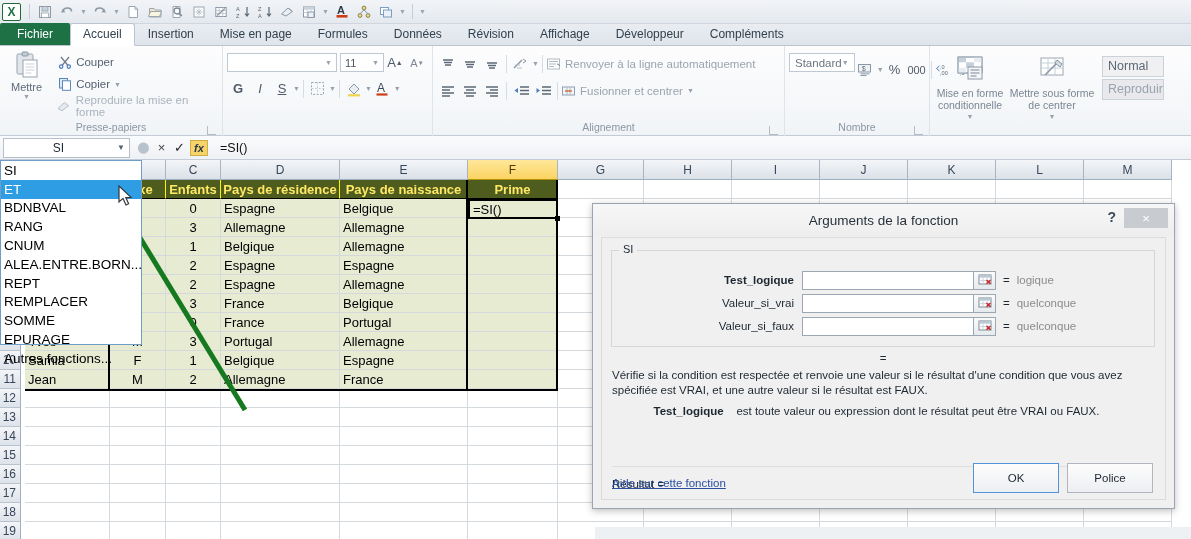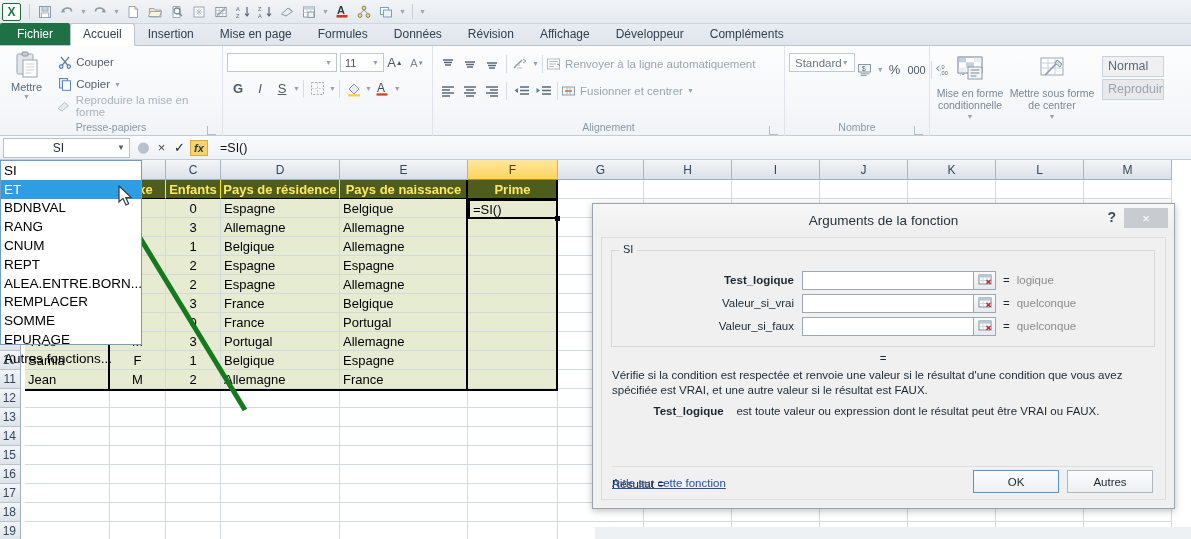--- a/index.html
+++ b/index.html
@@ -242,21 +242,21 @@
     text-align:center;
   }
   .desc2 b{ font-weight:bold; }
   .hr{ position:absolute; left:10px; right:12px; top:228px; height:1px; background:#dedede; }
   .result{ position:absolute; left:10px; top:240px; font-size:11.5px; }
   .dlg-link{
     position:absolute; left:10px; bottom:10px; font-size:11.5px; color:#2a4fa0;
     text-decoration:underline;
   }
   .dlg-btn{
-    position:absolute; bottom:6px; width:86px; height:23px;
+    position:absolute; bottom:6px; width:86px; height:30px;
     border:1px solid #b0b6bc; background:linear-gradient(#fdfdfd,#eceff2);
     display:flex; align-items:center; justify-content:center; font-size:11.5px; color:#1d2731;
   }
   .dlg-btn.ok{ right:106px; border:1px solid #4d94d8; }
   .dlg-btn.cancel{ right:12px; }
 
   
   .hscroll{
     position:absolute; left:595px; bottom:0; width:596px; height:12px; background:#eef1f4;
   }
@@ -975,22 +975,22 @@
   <path d="M245 410 L120 205" stroke="#17791f" stroke-width="5" fill="none"></path>
   <path d="M96 178 L136 200 L107 212 Z" fill="#17791f"></path>
 </svg>
 
 <div class="nbdrop">
   <div class="nbitem">SI</div>
   <div class="nbitem sel">ET</div>
   <div class="nbitem">BDNBVAL</div>
   <div class="nbitem">RANG</div>
   <div class="nbitem">CNUM</div>
+  <div class="nbitem">ALEA.ENTRE.BORN...</div>
   <div class="nbitem">REPT</div>
-  <div class="nbitem">ALEA.ENTRE.BORN...</div>
   <div class="nbitem">REMPLACER</div>
   <div class="nbitem">SOMME</div>
   <div class="nbitem">EPURAGE</div>
   <div class="nbitem">Autres fonctions...</div>
 </div>
 
 <svg class="cursor-arrow" style="left:118px;top:185px" width="18" height="24">
   <path d="M1 1 L1 17 L5 13.4 L8 20 L10.6 18.8 L7.8 12.6 L13 12.4 Z" fill="#fff" stroke="#33383d" stroke-width="1.2"></path>
 </svg>
 
@@ -1056,17 +1056,17 @@
     <div class="desc">Vérifie si la condition est respectée et renvoie une valeur si le résultat d'une condition que vous avez spécifiée est VRAI, et une autre valeur si le résultat est FAUX.</div>
     <div class="desc2">
       <b>Test_logique</b>
       <span>&nbsp;&nbsp;</span>
       <span>est toute valeur ou expression dont le résultat peut être VRAI ou FAUX.</span>
     </div>
     <div class="hr"></div>
     <div class="result">Résultat =</div>
     <div class="dlg-link">Aide sur cette fonction</div>
     <div class="dlg-btn ok">OK</div>
-    <div class="dlg-btn cancel">Autres</div>
+    <div class="dlg-btn cancel">Police</div>
   </div>
 </div>
 
 <div class="hscroll"></div>
 
 </body></html>

